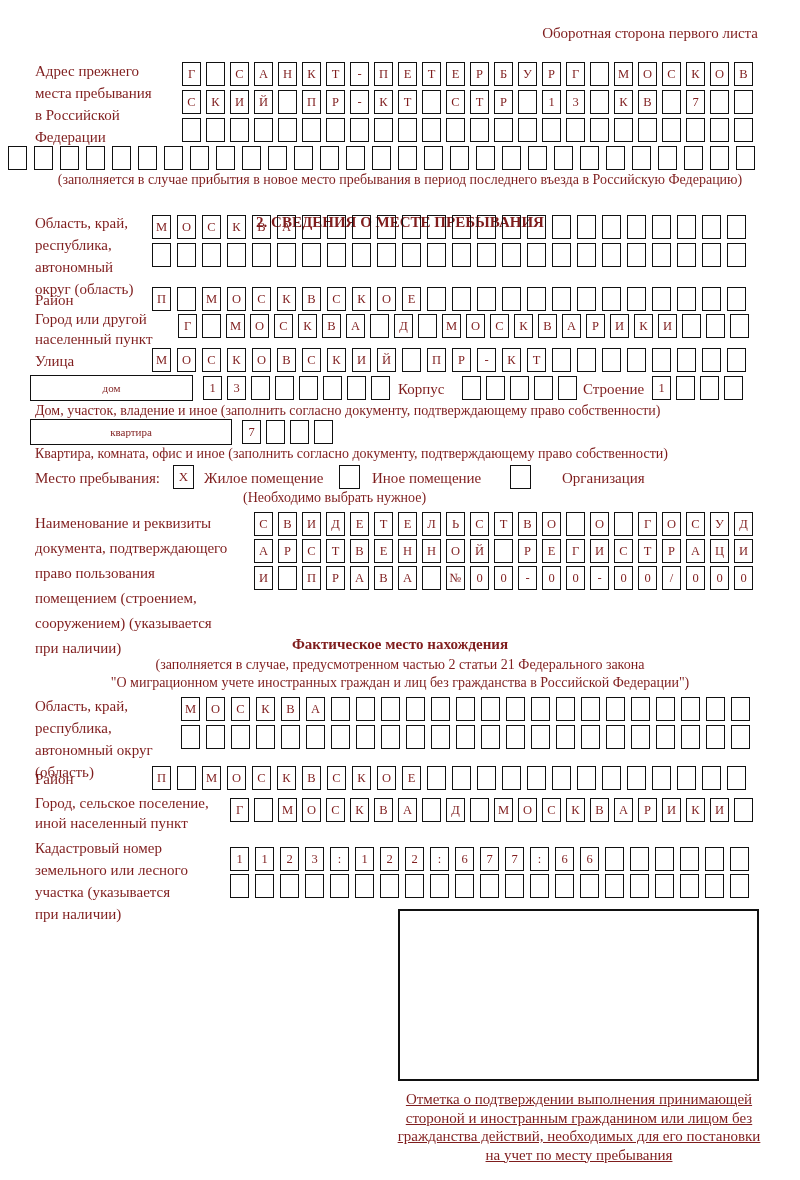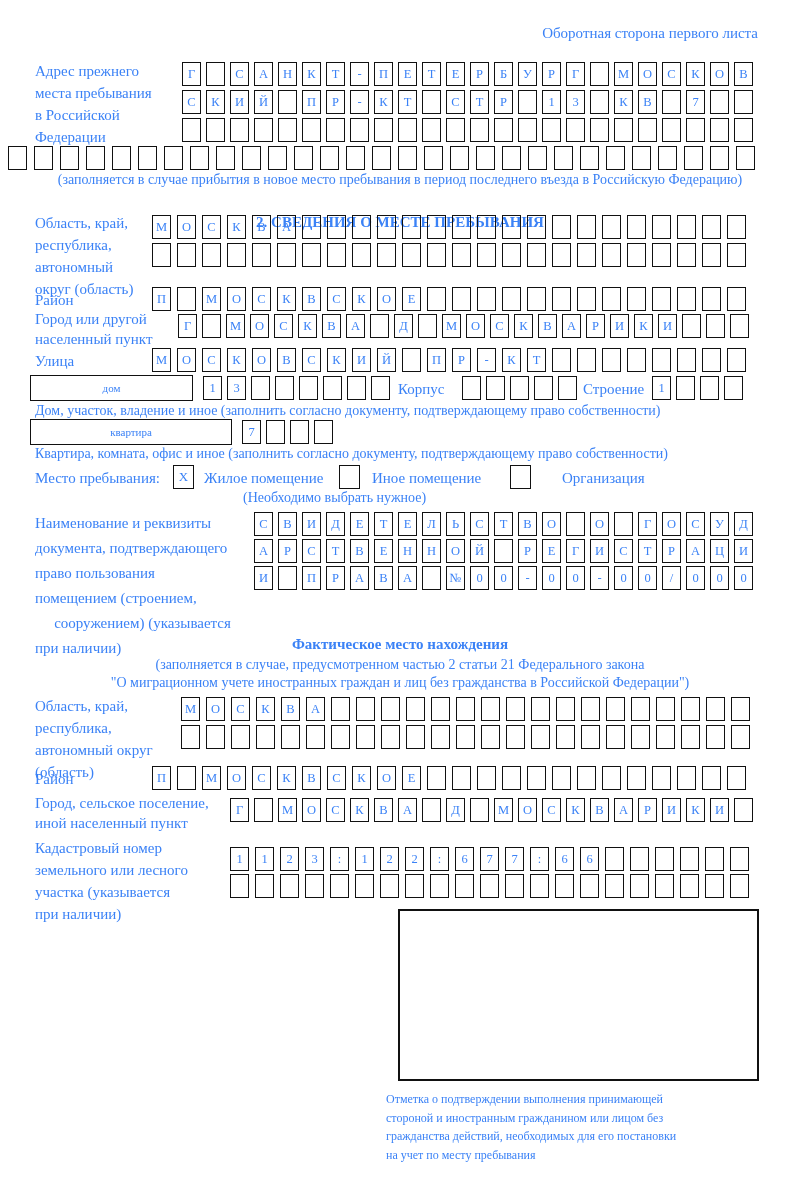--- a/index.html
+++ b/index.html
@@ -1,33 +1,33 @@
 <!DOCTYPE html>
 <html><head>
 <meta charset="utf-8">
 <style>
   html,body{margin:0;padding:0;background:#fff;}
   .page{position:relative;width:800px;height:1180px;background:#fff;overflow:hidden;
-        font-family:"Liberation Serif", serif;color:#3b82f6;}
+        font-family:"Liberation Serif", serif;color:#7f1d1d;}
   .abs{position:absolute;}
   .lbl{font-size:15px;line-height:22px;white-space:nowrap;}
   .note{font-size:14px;white-space:nowrap;}
   .center{left:0;width:800px;text-align:center;}
   .bold{font-weight:bold;}
   .row{position:absolute;display:flex;}
   .gap5{gap:5px;} .gap6{gap:6px;} .gap7{gap:7px;}
   .cell{box-sizing:border-box;width:19px;height:24px;border:1.5px solid #111;
         display:inline-flex;align-items:center;justify-content:center;
         font-size:12.5px;font-family:"Liberation Serif", serif;flex:0 0 auto;}
   .widebox{box-sizing:border-box;border:1.5px solid #111;height:26px;
         display:flex;align-items:center;justify-content:center;font-size:11px;}
   .chk{box-sizing:border-box;width:21px;height:24px;border:1.5px solid #111;
         display:inline-flex;align-items:center;justify-content:center;font-size:13px;}
   .bigrect{box-sizing:border-box;border:2px solid #111;background:#fff;}
-  .cap{font-size:12px;line-height:18.5px;text-align:left;}
+  .cap{font-size:15px;line-height:18.5px;text-align:center;text-decoration:underline;}
 </style>
 </head>
 <body>
 
 <div class="page">
 
   <div class="abs lbl" style="top:22px;right:42px;">Оборотная сторона первого листа</div>
 
   <div class="abs" style="left:35px;top:60px;width:145px;">
     <div class="lbl">Адрес прежнего</div>
@@ -338,21 +338,21 @@
   <div class="abs lbl" style="left:372px;top:467px;">Иное помещение</div>
   <span class="abs chk" style="left:510px;top:465px;"></span>
   <div class="abs lbl" style="left:562px;top:467px;">Организация</div>
   <div class="abs note" style="left:243px;top:490px;">(Необходимо выбрать нужное)</div>
 
   <div class="abs" style="left:35px;top:511px;width:215px;">
     <div class="lbl" style="line-height:25px;">Наименование и реквизиты</div>
     <div class="lbl" style="line-height:25px;">документа, подтверждающего</div>
     <div class="lbl" style="line-height:25px;">право пользования</div>
     <div class="lbl" style="line-height:25px;">помещением (строением,</div>
-    <div class="lbl" style="line-height:25px;text-align:center;">сооружением) (указывается</div>
+    <div class="lbl" style="line-height:25px;">сооружением) (указывается</div>
     <div class="lbl" style="line-height:25px;">при наличии)</div>
   </div>
   <div class="row gap5" style="left:254px;top:512px;">
       <span class="cell">С</span>
       <span class="cell">В</span>
       <span class="cell">И</span>
       <span class="cell">Д</span>
       <span class="cell">Е</span>
       <span class="cell">Т</span>
       <span class="cell">Е</span>

